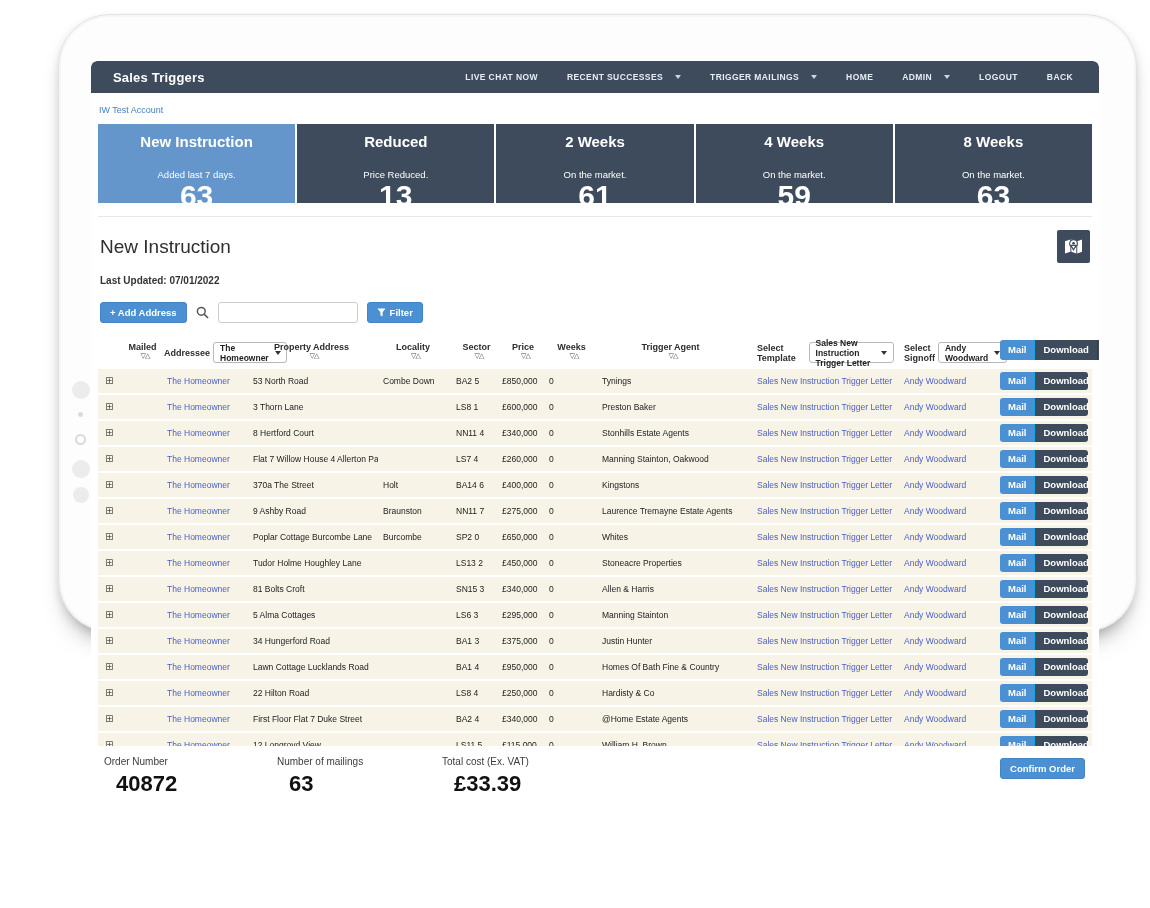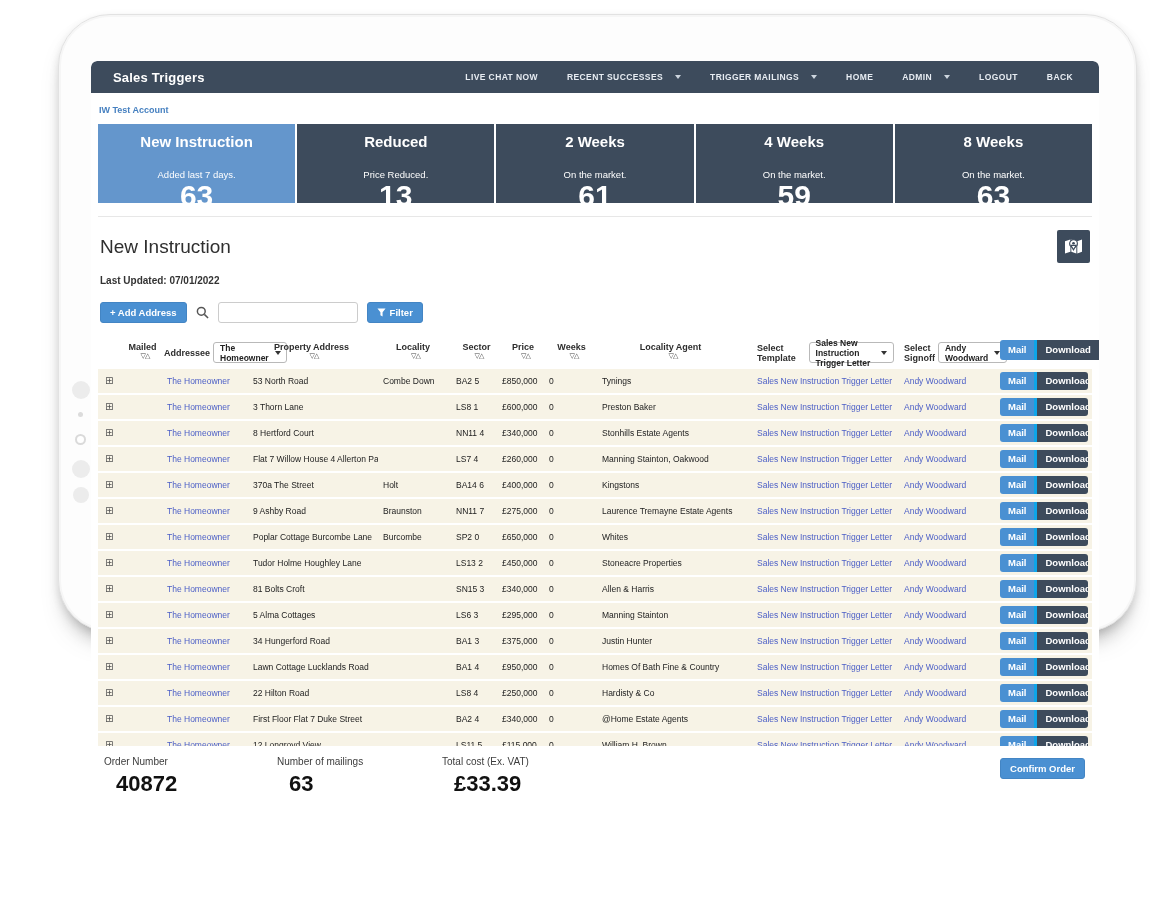--- a/index.html
+++ b/index.html
@@ -22,21 +22,21 @@
 
   
   .navbar { height:32px; background:#3d4b5c; border-radius:6px 6px 0 0; display:flex; align-items:center; justify-content:space-between; padding:0 26px 0 22px; }
   .brand { color:#fff; font-size:13px; font-weight:bold; letter-spacing:.2px; }
   .nav-items { display:flex; align-items:center; gap:29px; }
   .nav-item { color:#e7ecf2; font-size:8.5px; font-weight:bold; letter-spacing:.4px; display:flex; align-items:center; cursor:pointer; white-space:nowrap; }
   .nav-caret { width:0; height:0; border-left:3.5px solid transparent; border-right:3.5px solid transparent; border-top:4px solid #cdd5de; margin-left:12px; }
 
   
   .account-row { padding:6px 8px 3px; }
-  .account-link { font-size:9px; font-weight:bold; color:#4680c0; text-decoration:none; }
+  .account-link { font-size:9px; font-weight:normal; color:#4680c0; text-decoration:none; }
 
   
   .cards { display:flex; gap:2px; margin:4px 7px 0; }
   .card { flex:1; height:79px; background:#3d4b5c; color:#fff; text-align:center; padding-top:9px; cursor:pointer; }
   .card.active { background:#6496cc; }
   .card-title { font-size:15px; font-weight:bold; }
   .card-sub { font-size:9.5px; margin-top:19px; }
   .card-value { font-size:30px; font-weight:bold; margin-top:1px; line-height:1; }
 
   
@@ -71,21 +71,21 @@
   .cell.c-exp { padding-left:7px; }
   .expand { font-size:10px; color:#555; cursor:pointer; line-height:1; }
   .cell a { color:#4b5ec6; text-decoration:none; }
   .cell.c-agent { padding-left:8px; }
   .cell.c-tpl, .cell.c-sign { padding-left:10px; }
   .cell.c-act { display:flex; justify-content:flex-end; padding-right:4px; }
 
   .btngroup { display:inline-flex; border-radius:3px; overflow:hidden; height:18px; }
   .btngroup .seg { font-size:9.5px; font-weight:bold; color:#fff; line-height:18px; padding:0 8px; cursor:pointer; }
   .seg.mail { background:#4a90d2; }
-  .seg.dl { background:#3d4b5c; border-left:3px solid #0ea5e9; }
+  .seg.dl { background:#3d4b5c; border-left:1px solid #0ea5e9; }
   .seg.rm { background:#3d4b5c; border-left:1px solid #33404f; font-size:8.5px; }
   .thead .btngroup { height:20px; } .thead .seg { line-height:20px; }
 
   
   .order-footer { display:flex; align-items:flex-start; padding:10px 14px 0 13px; margin-top:0; background:#fff; }
   .fcol1 { width:173px; } .fcol2 { width:165px; } .fcol3 { flex:1; }
   .flabel { font-size:10px; color:#3c3c3c; }
   .fvalue { font-size:22px; font-weight:bold; color:#111; margin-top:4px;margin-left:12px; }
   .confirm-btn { margin-top:2px; }
 
@@ -247,21 +247,21 @@
         </span>
         <span class="hcell">
           <span>Price</span>
           <span class="sort">▽△</span>
         </span>
         <span class="hcell">
           <span>Weeks</span>
           <span class="sort">▽△</span>
         </span>
         <span class="hcell between" style="padding-left:8px;">
-          <span>Locality Agent</span>
+          <span>Trigger Agent</span>
           <span class="sort">▽△</span>
         </span>
         <span class="hcell hstack">
           <span class="hlabel">Select Template</span>
           <span class="fselect w-template">
             <span>Sales New Instruction Trigger Letter</span>
             <span class="sel-caret"></span>
           </span>
         </span>
         <span class="hcell hstack">

